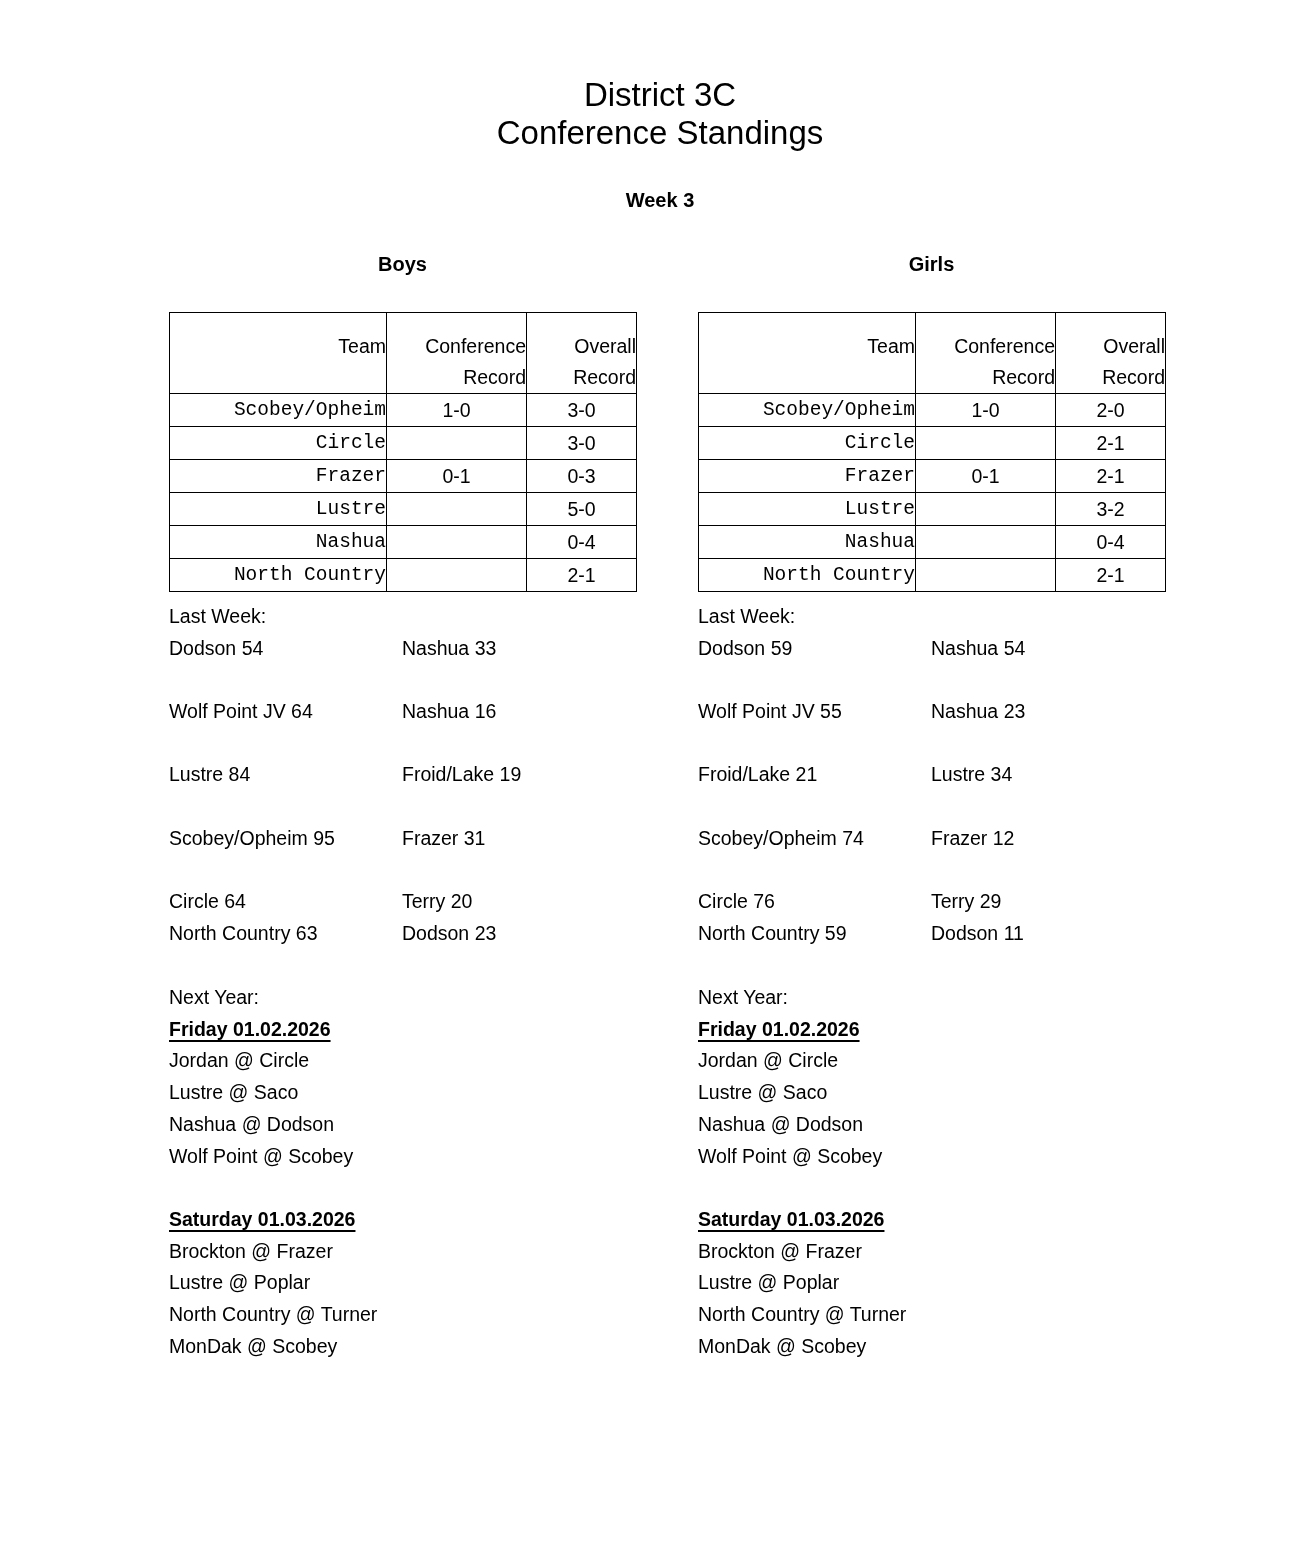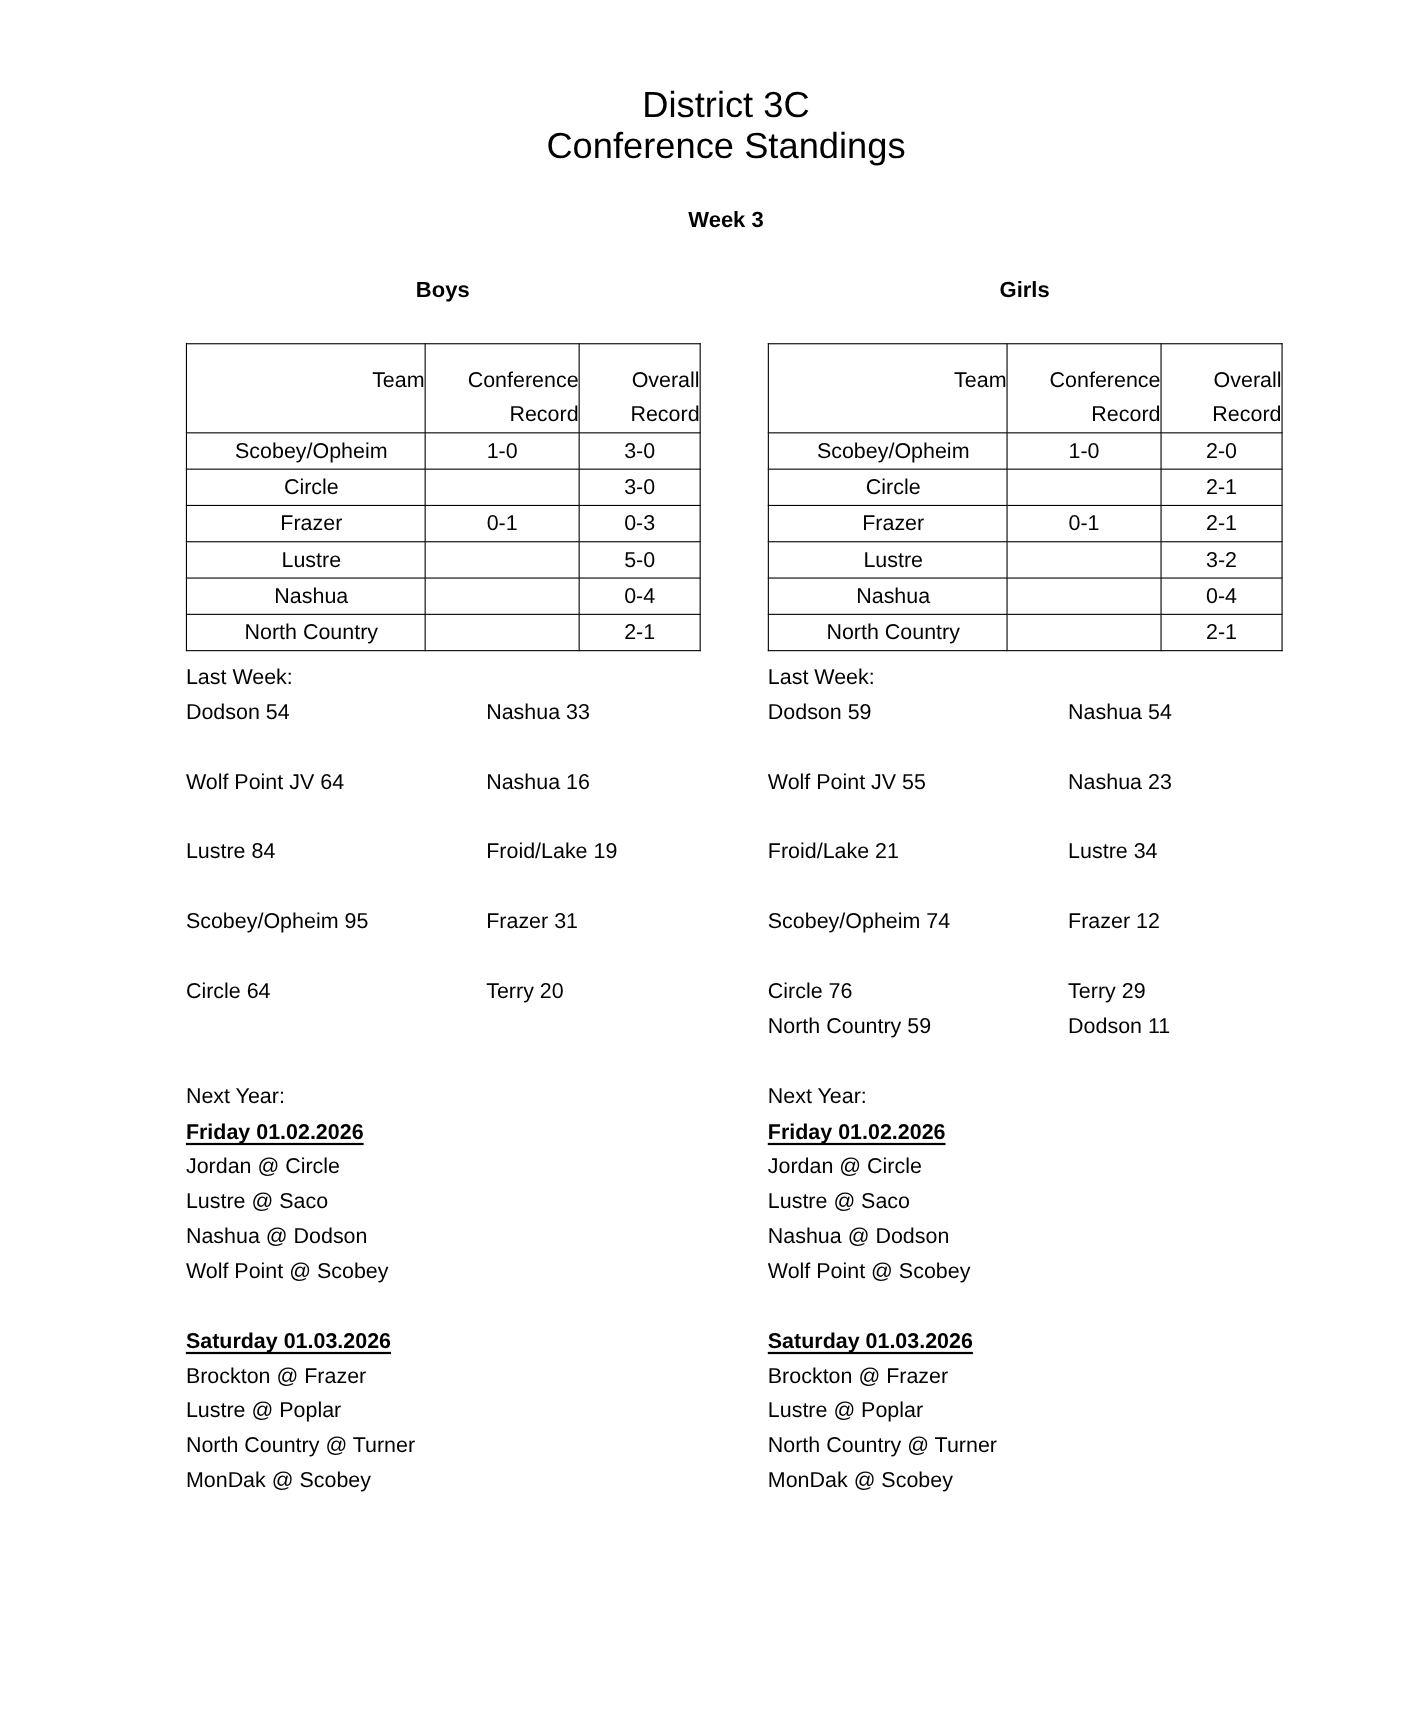--- a/index.html
+++ b/index.html
@@ -31,29 +31,29 @@
   .standings { top: 312px; }
   table { border-collapse: collapse; width: 467px; table-layout: fixed;
           font-size: 19.5px; }
   col.c-team { width: 217px; }
   col.c-conf { width: 140px; }
   col.c-ovr  { width: 110px; }
   th, td { border: 1.5px solid #000000; font-weight: 400; }
   thead th { height: 63px; vertical-align: top; text-align: right;
              line-height: 31px; padding-top: 18px; }
   tbody td { height: 33px; vertical-align: middle; }
-  td.team-cell { text-align: center; padding-left: 10px; }
+  td.team-cell { text-align: right; padding-left: 10px; font-family: Liberation Mono, monospace; }
   td.rec-cell  { text-align: center; }
 
   
   .text-block { font-size: 19.5px; line-height: 31.7px; }
   .last-week { top: 601px; }
   .next-year { top: 982px; }
   .block-label { font-weight: 400; }
-  .game { display: flex; gap: 40px; }
+  .game { display: flex; }
   .game .g-left  { width: 233px; flex-shrink: 0; }
   .game .g-right { flex: 1; }
   .game.gap-after { margin-bottom: 31.7px; }
   .sched-date { font-weight: 700; text-decoration: underline;
                 text-decoration-thickness: 2px; text-underline-offset: 4px; }
   .spacer-line { height: 31.7px; }
 </style>
 </head>
 <body>
 
@@ -134,20 +134,24 @@
     <span class="g-left">Lustre 84</span>
     <span class="g-right">Froid/Lake 19</span>
   </div>
   <div class="game gap-after">
     <span class="g-left">Scobey/Opheim 95</span>
     <span class="g-right">Frazer 31</span>
   </div>
   <div class="game">
     <span class="g-left">Circle 64</span>
     <span class="g-right">Terry 20</span>
+  </div>
+  <div class="game">
+    <span class="g-left">North Country 63</span>
+    <span class="g-right">Dodson 23</span>
   </div>
 </div>
 
 <div class="abs col-left text-block next-year">
   <div class="block-label">Next Year:</div>
   <div class="sched-date">Friday 01.02.2026</div>
   <div>Jordan @ Circle</div>
   <div>Lustre @ Saco</div>
   <div>Nashua @ Dodson</div>
   <div>Wolf Point @ Scobey</div>

